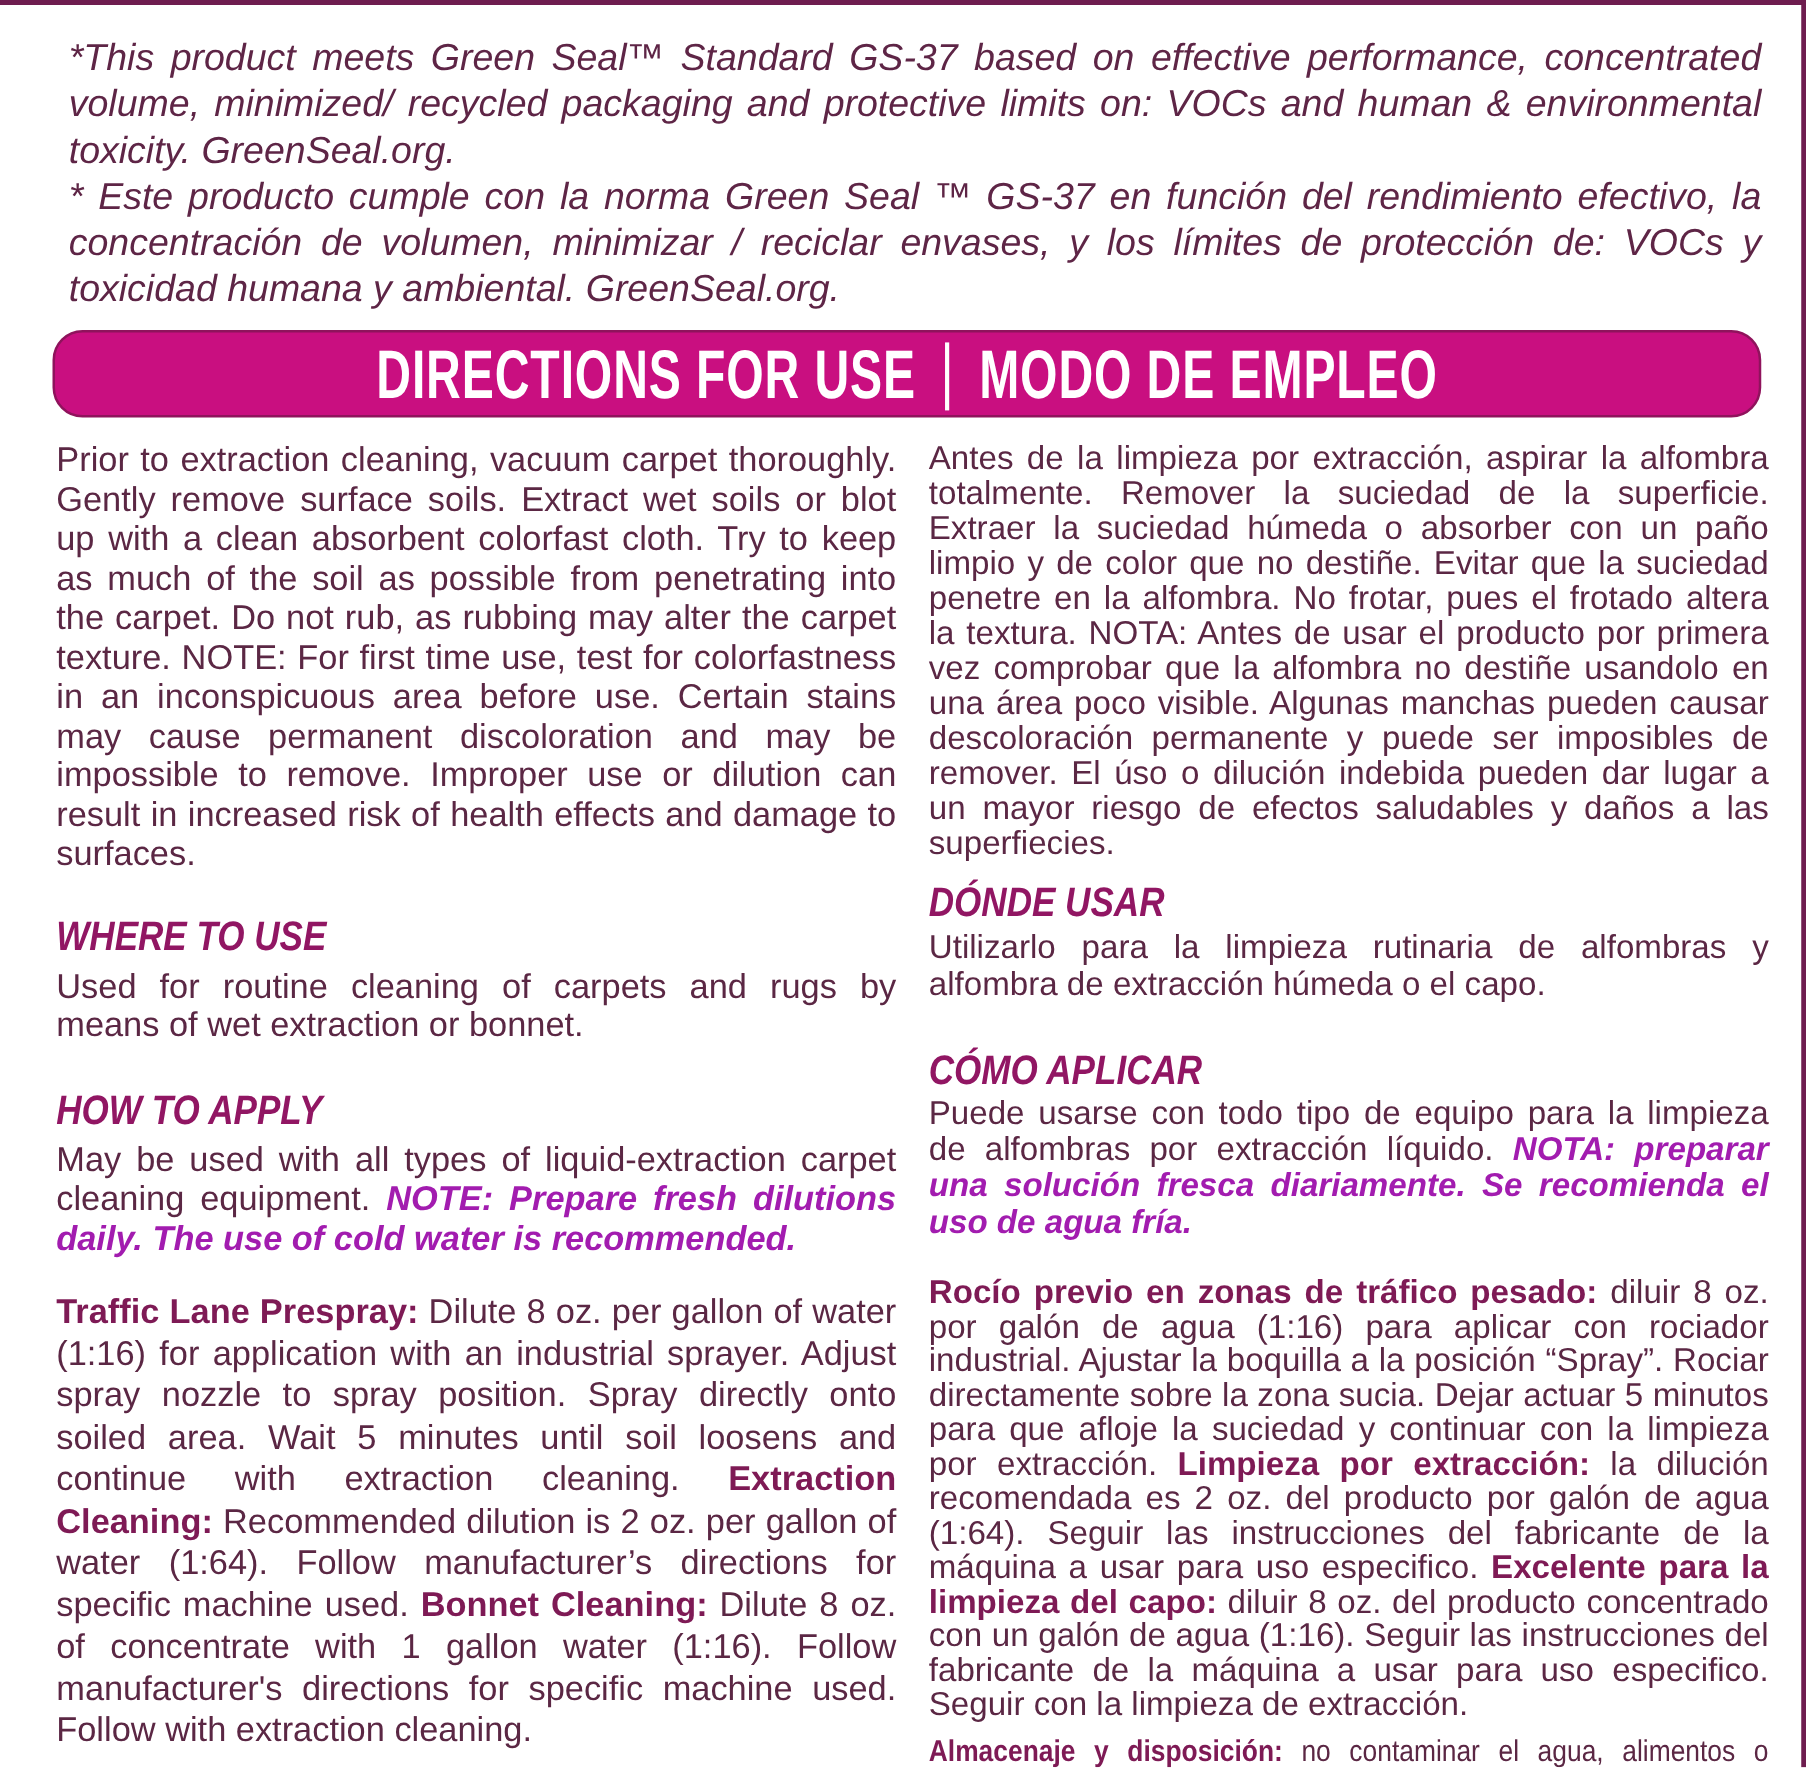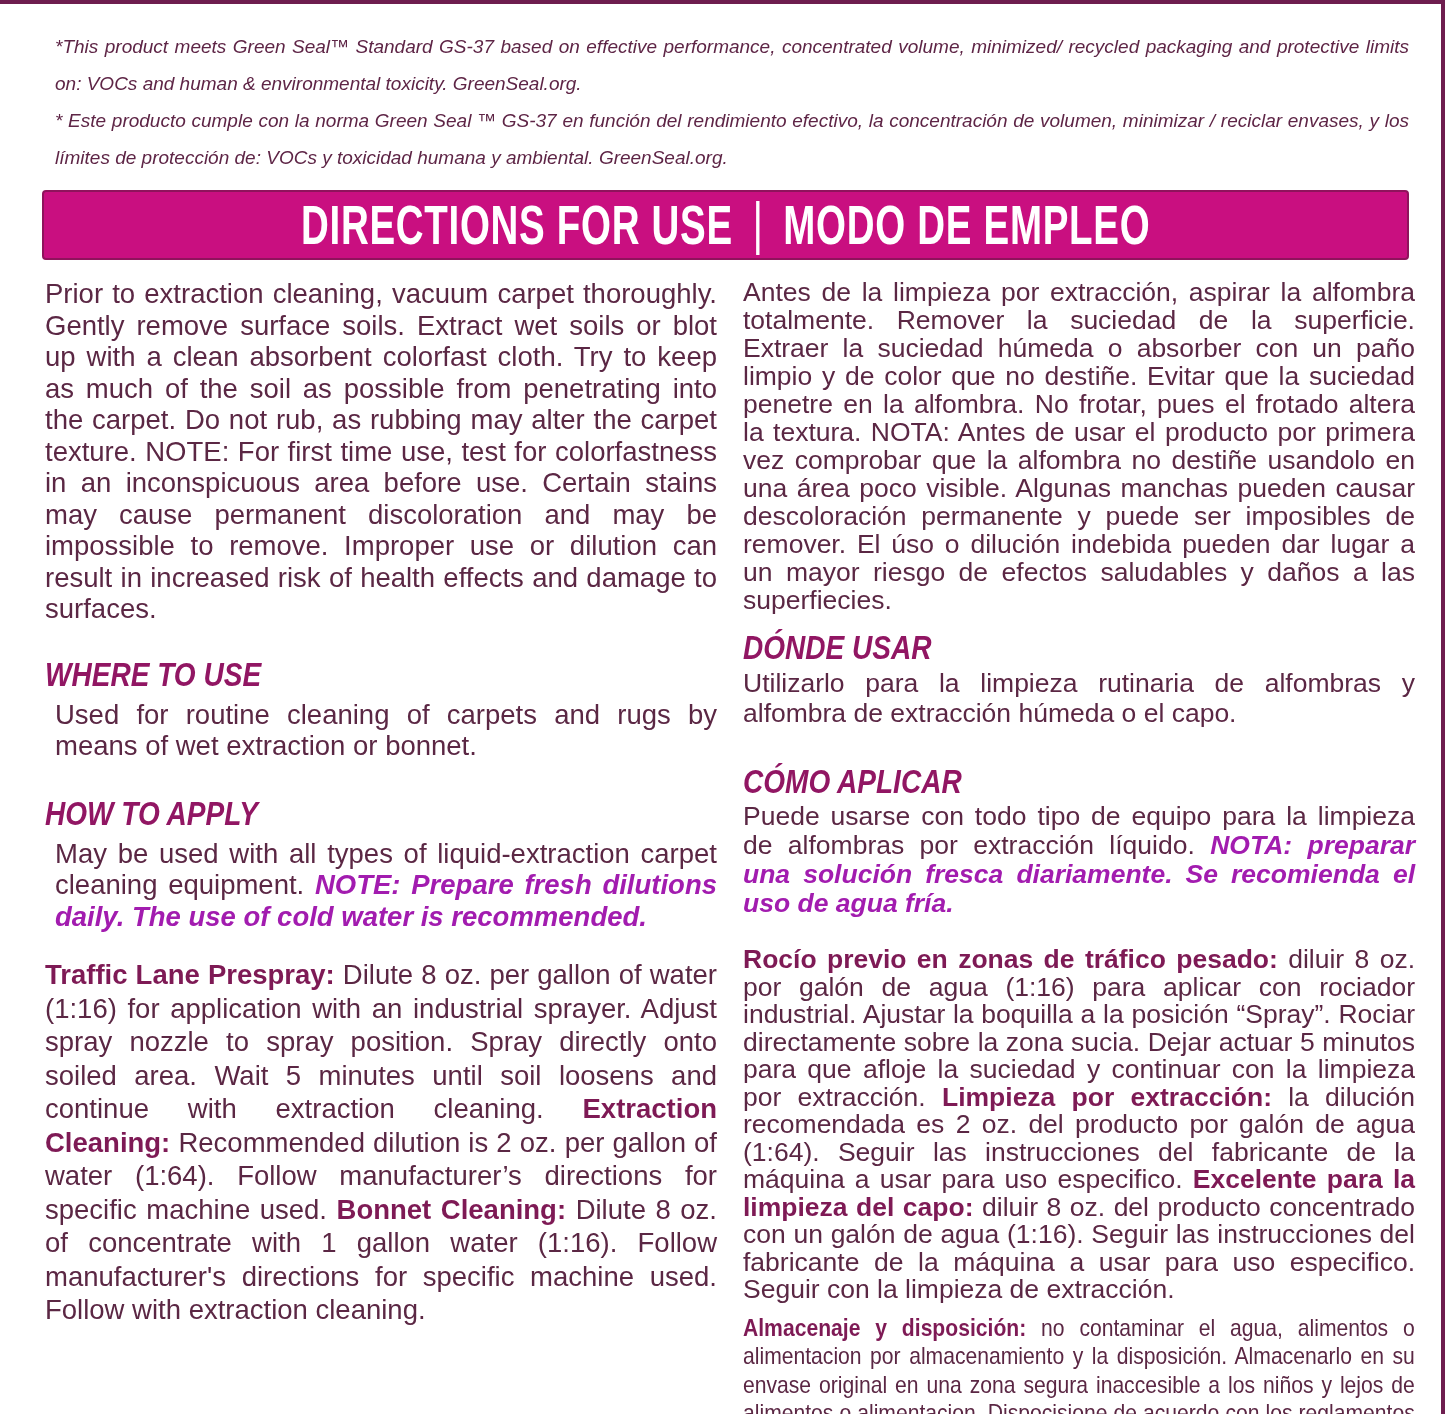--- a/index.html
+++ b/index.html
@@ -10,29 +10,29 @@
     font-family:"Liberation Sans", sans-serif;
     overflow:hidden;
     color:#5b2744;
   }
   .edge-top { position:absolute; top:0; left:0; width:100%; height:4px; background:#6e1d4f; }
   .edge-right { position:absolute; top:0; right:0; width:4px; height:100%; background:#6e1d4f; }
 
   
   .intro { padding:28px 36px 0 55px; }
   .intro p {
-    margin:0; font-style:italic; font-size:19px; line-height:37px;
+    margin:0; font-style:italic; font-size:30px; line-height:37px;
     text-align:justify; color:#5e2546;
   }
   .intro p + p { }
 
   
   .banner {
     margin:14px 36px 0 42px; height:66px;
-    background:#c90f80; border:2px solid #8f135c; border-radius:4px;
+    background:#c90f80; border:2px solid #8f135c; border-radius:24px;
     display:flex; align-items:center; justify-content:center; color:#ffffff;
   }
   .banner-text {
     display:flex; align-items:center; gap:28px;
     font-size:55px; font-weight:bold; letter-spacing:1px; white-space:nowrap;
     transform:scaleX(0.70);
   }
   .banner-text .divider { font-weight:400; font-size:58px; transform:translateY(-3px); }
 
   
@@ -41,21 +41,21 @@
   .col p { margin:0; text-align:justify; }
   .col-en { font-size:27.5px; line-height:31.5px; }
   .col-es { font-size:26.5px; line-height:28px; }
 
   .heading {
     margin:0; font-size:33px; line-height:40px;
     font-style:italic; font-weight:bold; color:#911663;
     transform:scaleX(0.85); transform-origin:0 50%; white-space:nowrap;
   }
   .col-en .heading-1 { margin-top:30px; }
-  .col-en .after-heading { margin-top:4px;margin-left:10px; }
+  .col-en .after-heading { margin-top:4px; }
   .col-en .heading-2 { margin-top:32px; }
   .col-en .methods { margin-top:26px; line-height:33.5px; }
 
   .col-es .heading-1 { margin-top:14px; }
   .col-es .after-heading { margin-top:0; line-height:30px; }
   .col-es .heading-2 { margin-top:34px; }
   .col-es .apply-body { line-height:29px; }
   .col-es .methods { margin-top:28px; line-height:27.5px; }
   .col-es .cond { margin-top:10px; }
 

